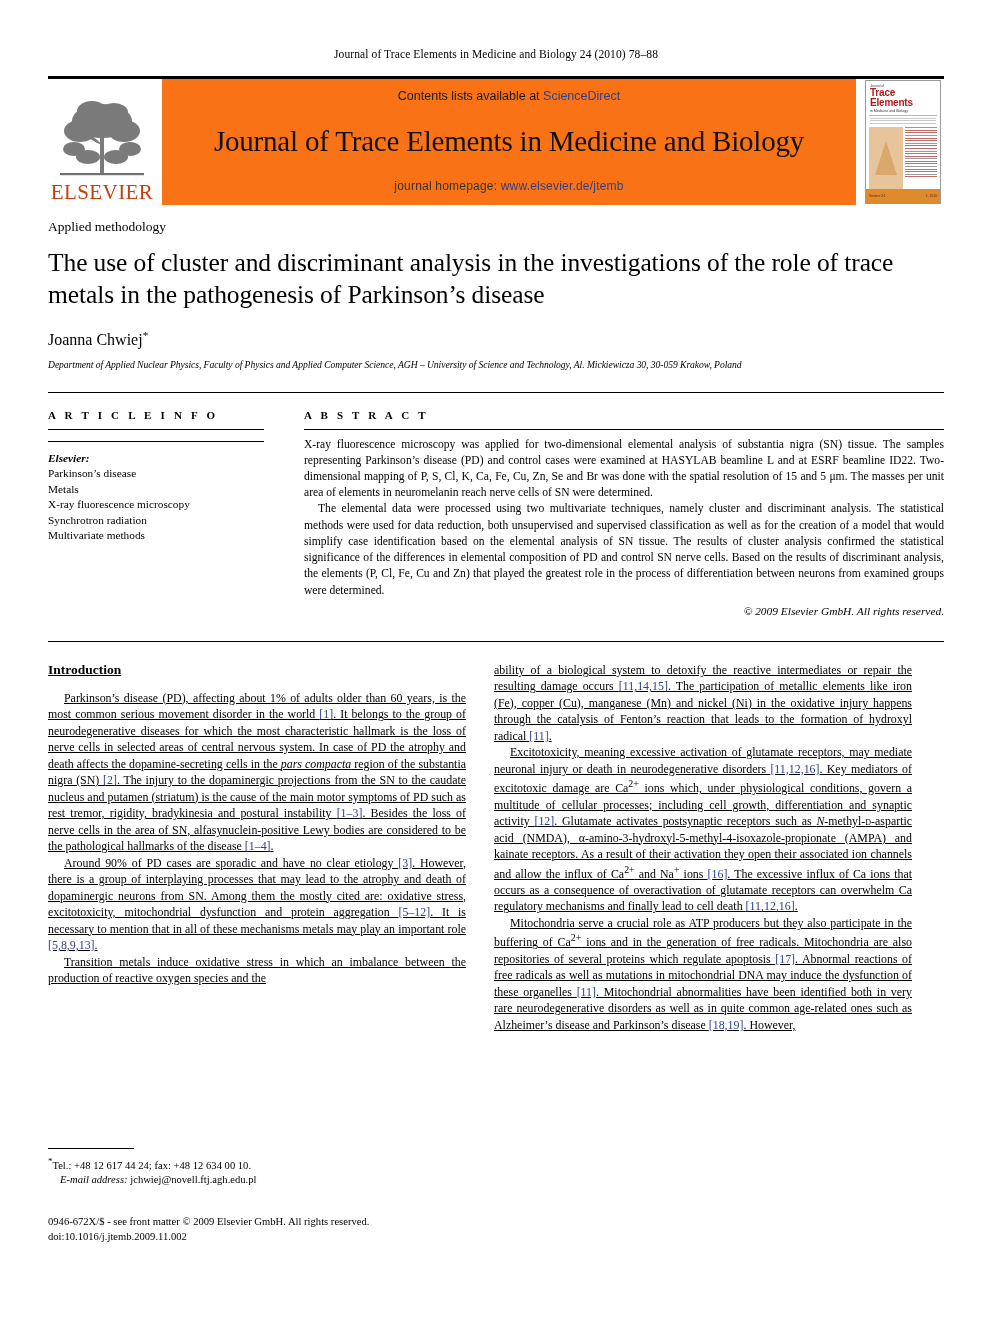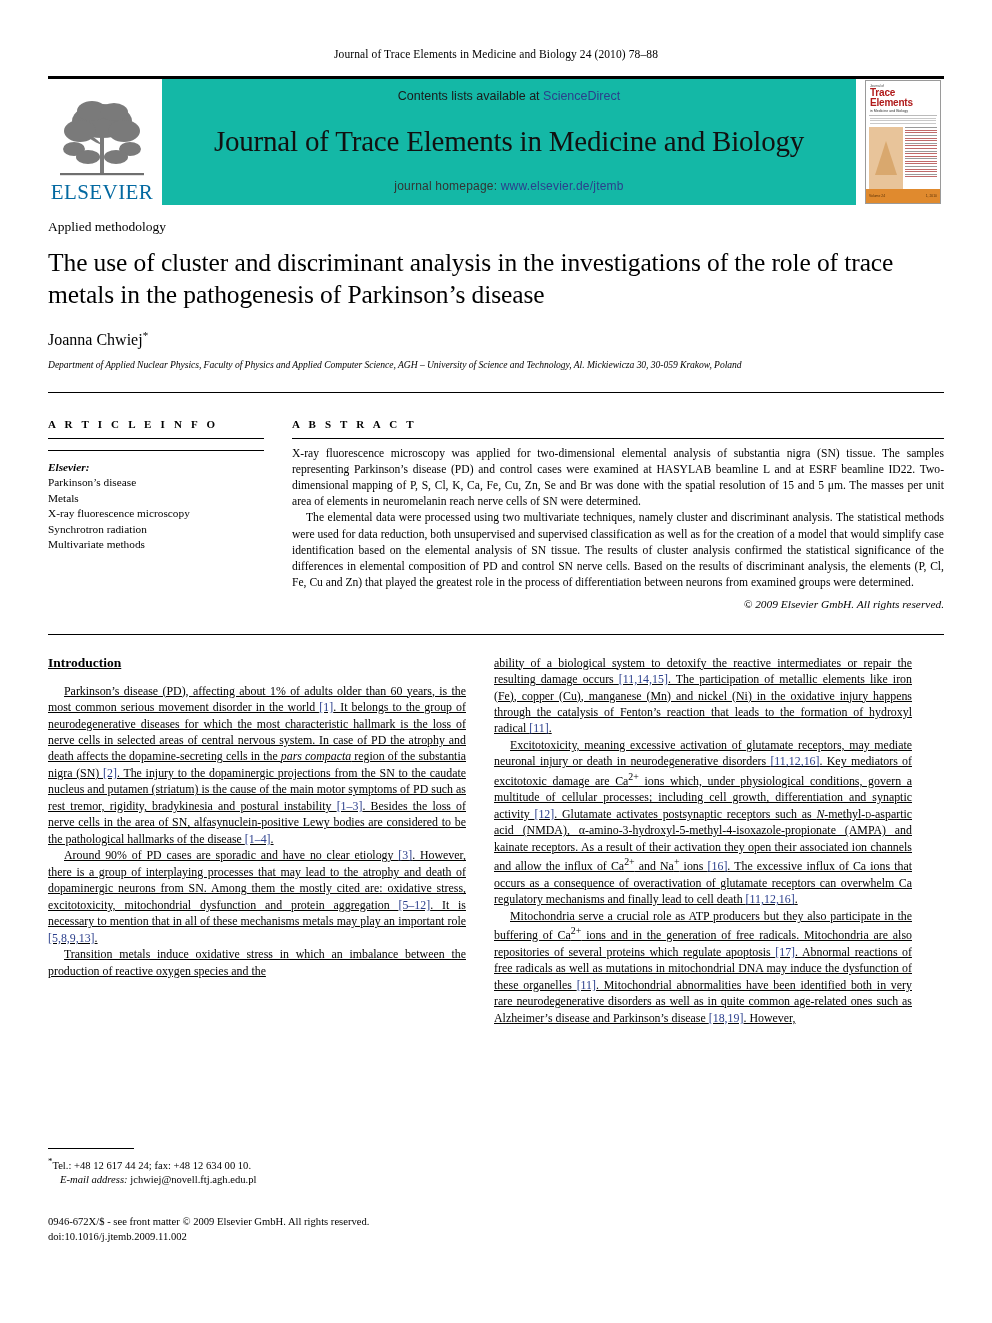--- a/index.html
+++ b/index.html
@@ -44,29 +44,29 @@
     flex: 0 0 108px;
     display: flex;
     flex-direction: column;
     align-items: center;
     justify-content: flex-end;
     padding-bottom: 2px;
   }
   .tree-svg { display: block; }
   .elsevier-word {
     font-family: "Liberation Serif", serif;
-    color: #0369a1;
+    color: #c2410c;
     font-size: 21px;
     letter-spacing: .4px;
     line-height: 1;
     margin-top: 1px;
   }
   .banner {
     flex: 1 1 auto;
-    background: #14b8a6;
+    background: #f97316;
     display: flex;
     flex-direction: column;
     align-items: center;
     justify-content: space-between;
     padding: 10px 0 12px 0;
     margin-left: 6px;
     margin-right: 6px;
   }
   .banner-top {
     font-family: "Liberation Sans", sans-serif;
@@ -154,23 +154,23 @@
     font-style: italic;
     font-size: 9.6px;
     margin-top: 9px;
     letter-spacing: -.05px;
   }
 
   
   .info-abstract {
     margin-top: 22px;
     border-top: 1.5px solid #000;
-    padding-top: 25px;
-    display: flex;
-    gap: 28px;
+    padding-top: 16px;
+    display: flex;
+    gap: 40px;
   }
   .col-info { width: 216px; flex: 0 0 216px; }
   .col-abs  { flex: 1 1 auto; }
   .sect-label {
     font-family: "Liberation Serif", serif;
     font-weight: bold;
     font-size: 11px;
     letter-spacing: 3.2px;
   }
   .rule-thin { border-top: 1px solid #000; margin: 8px 0 7px 0; }

